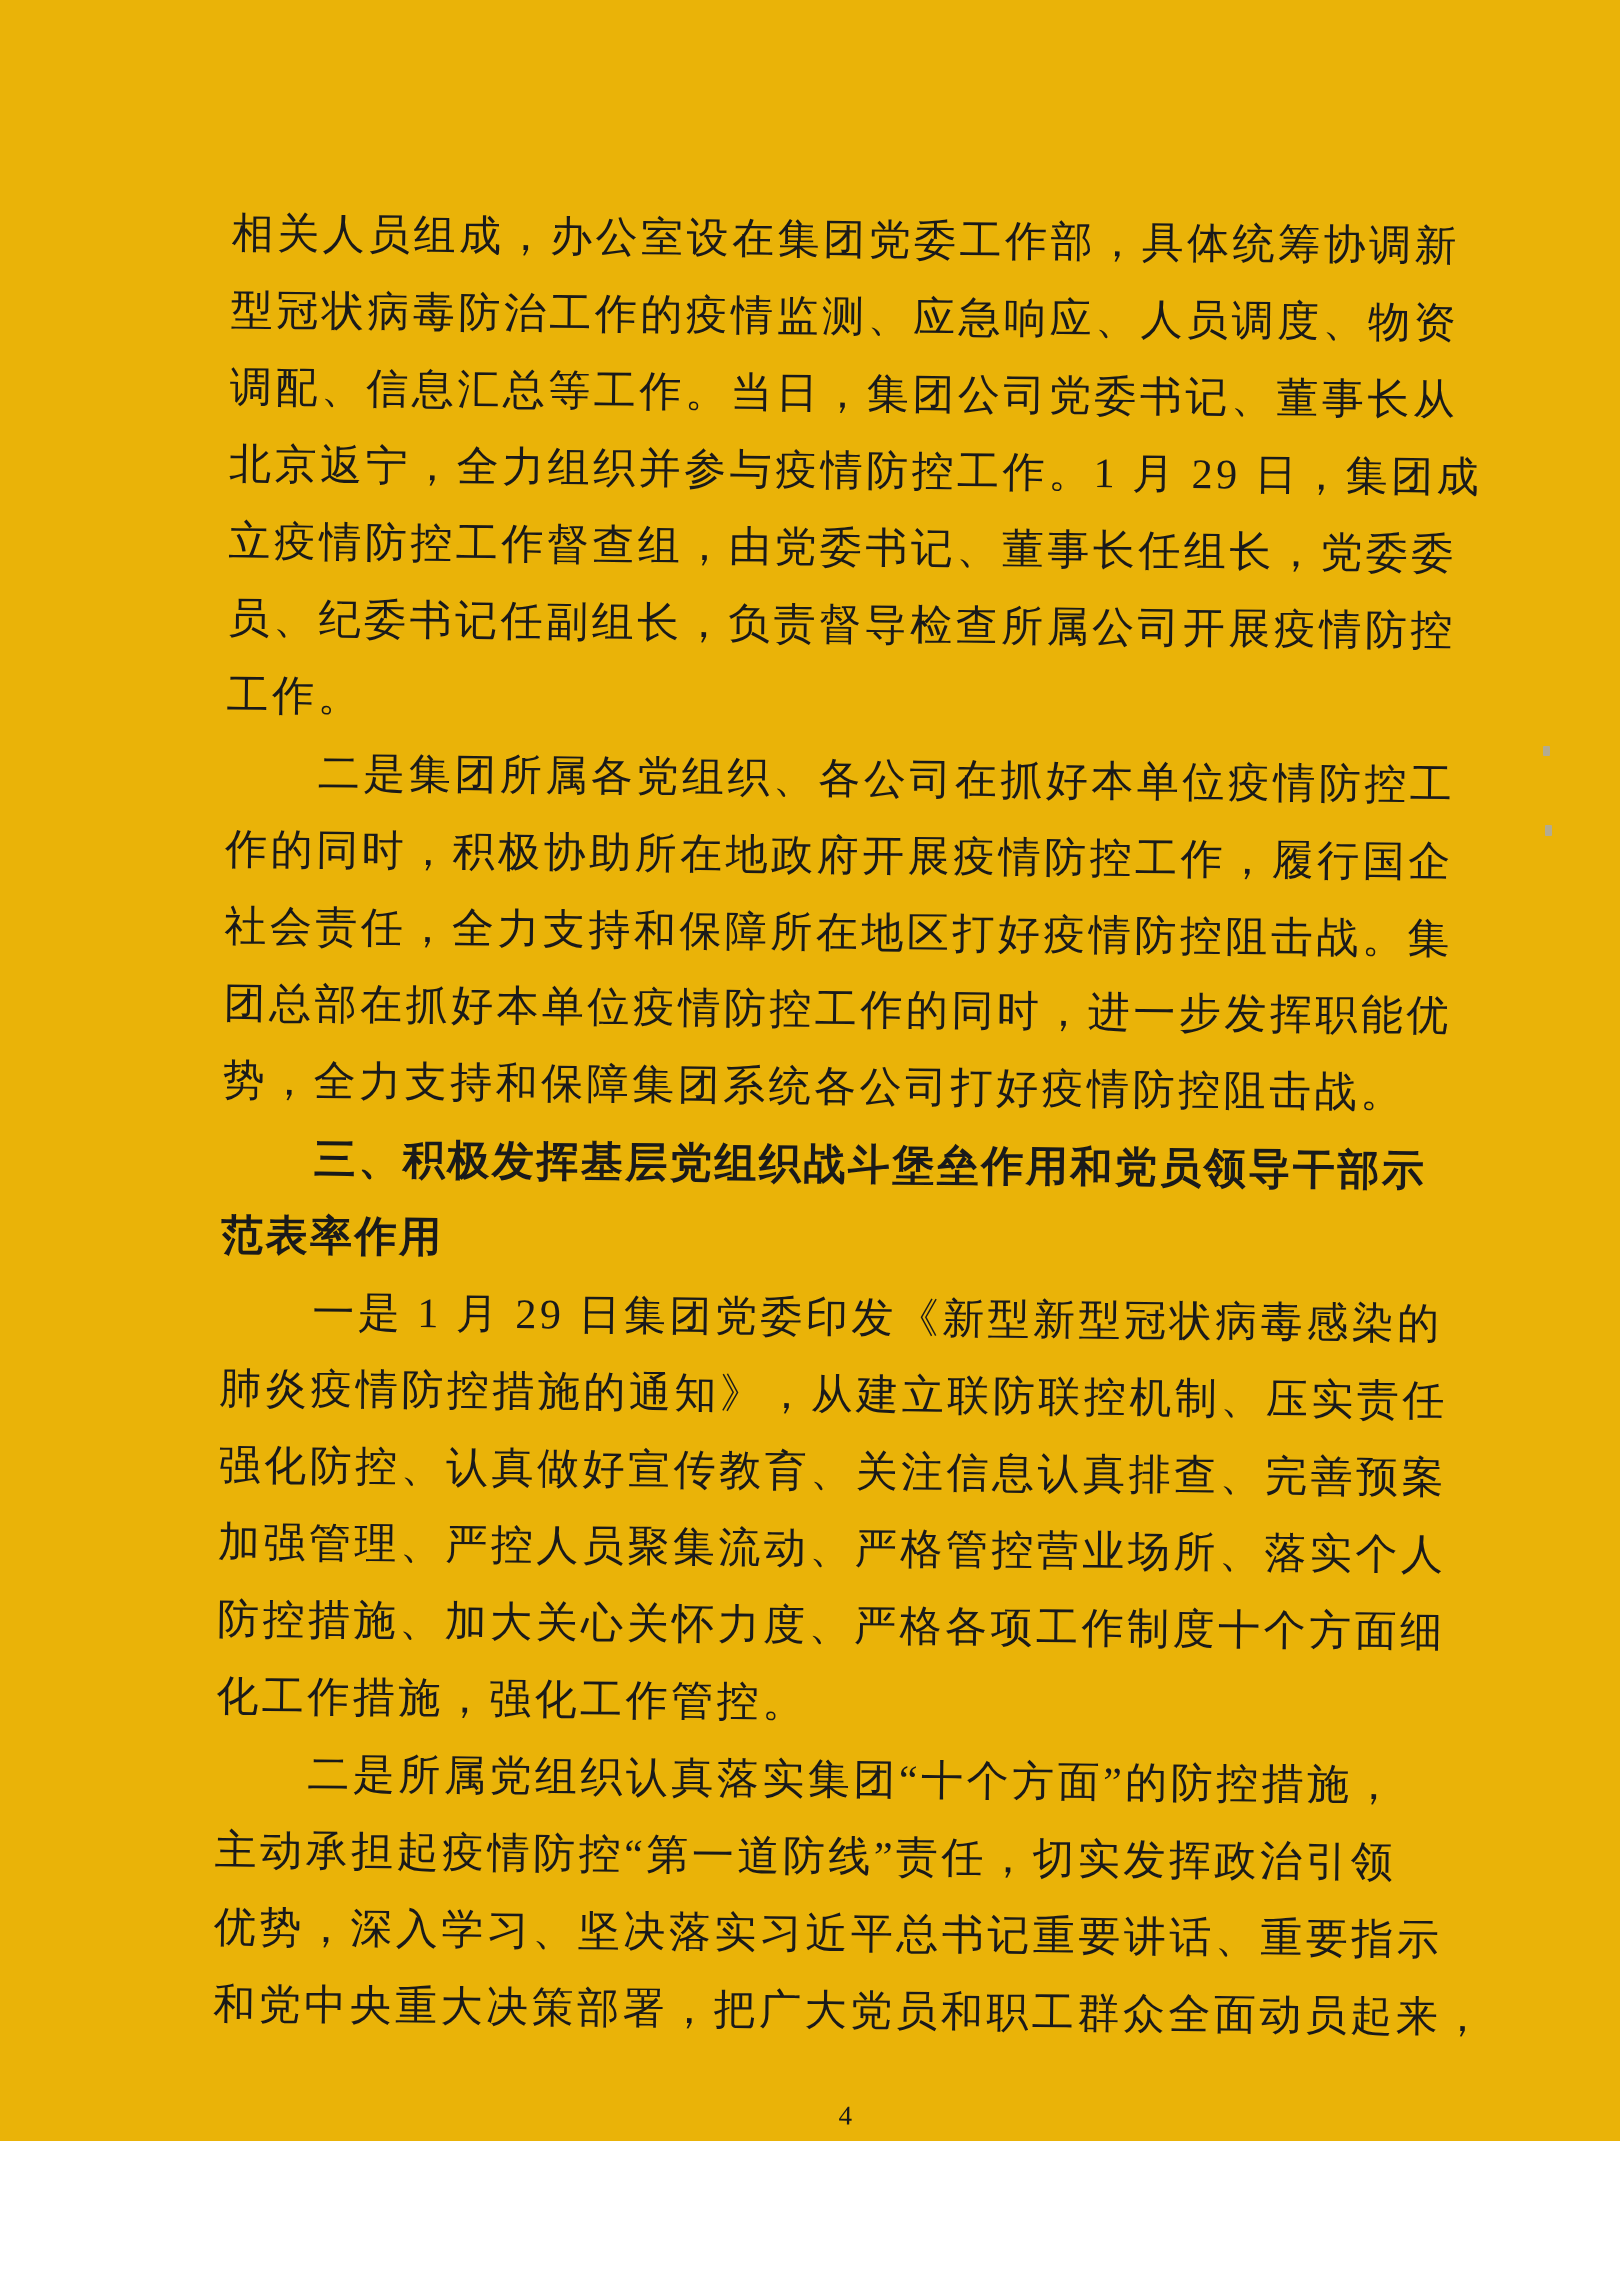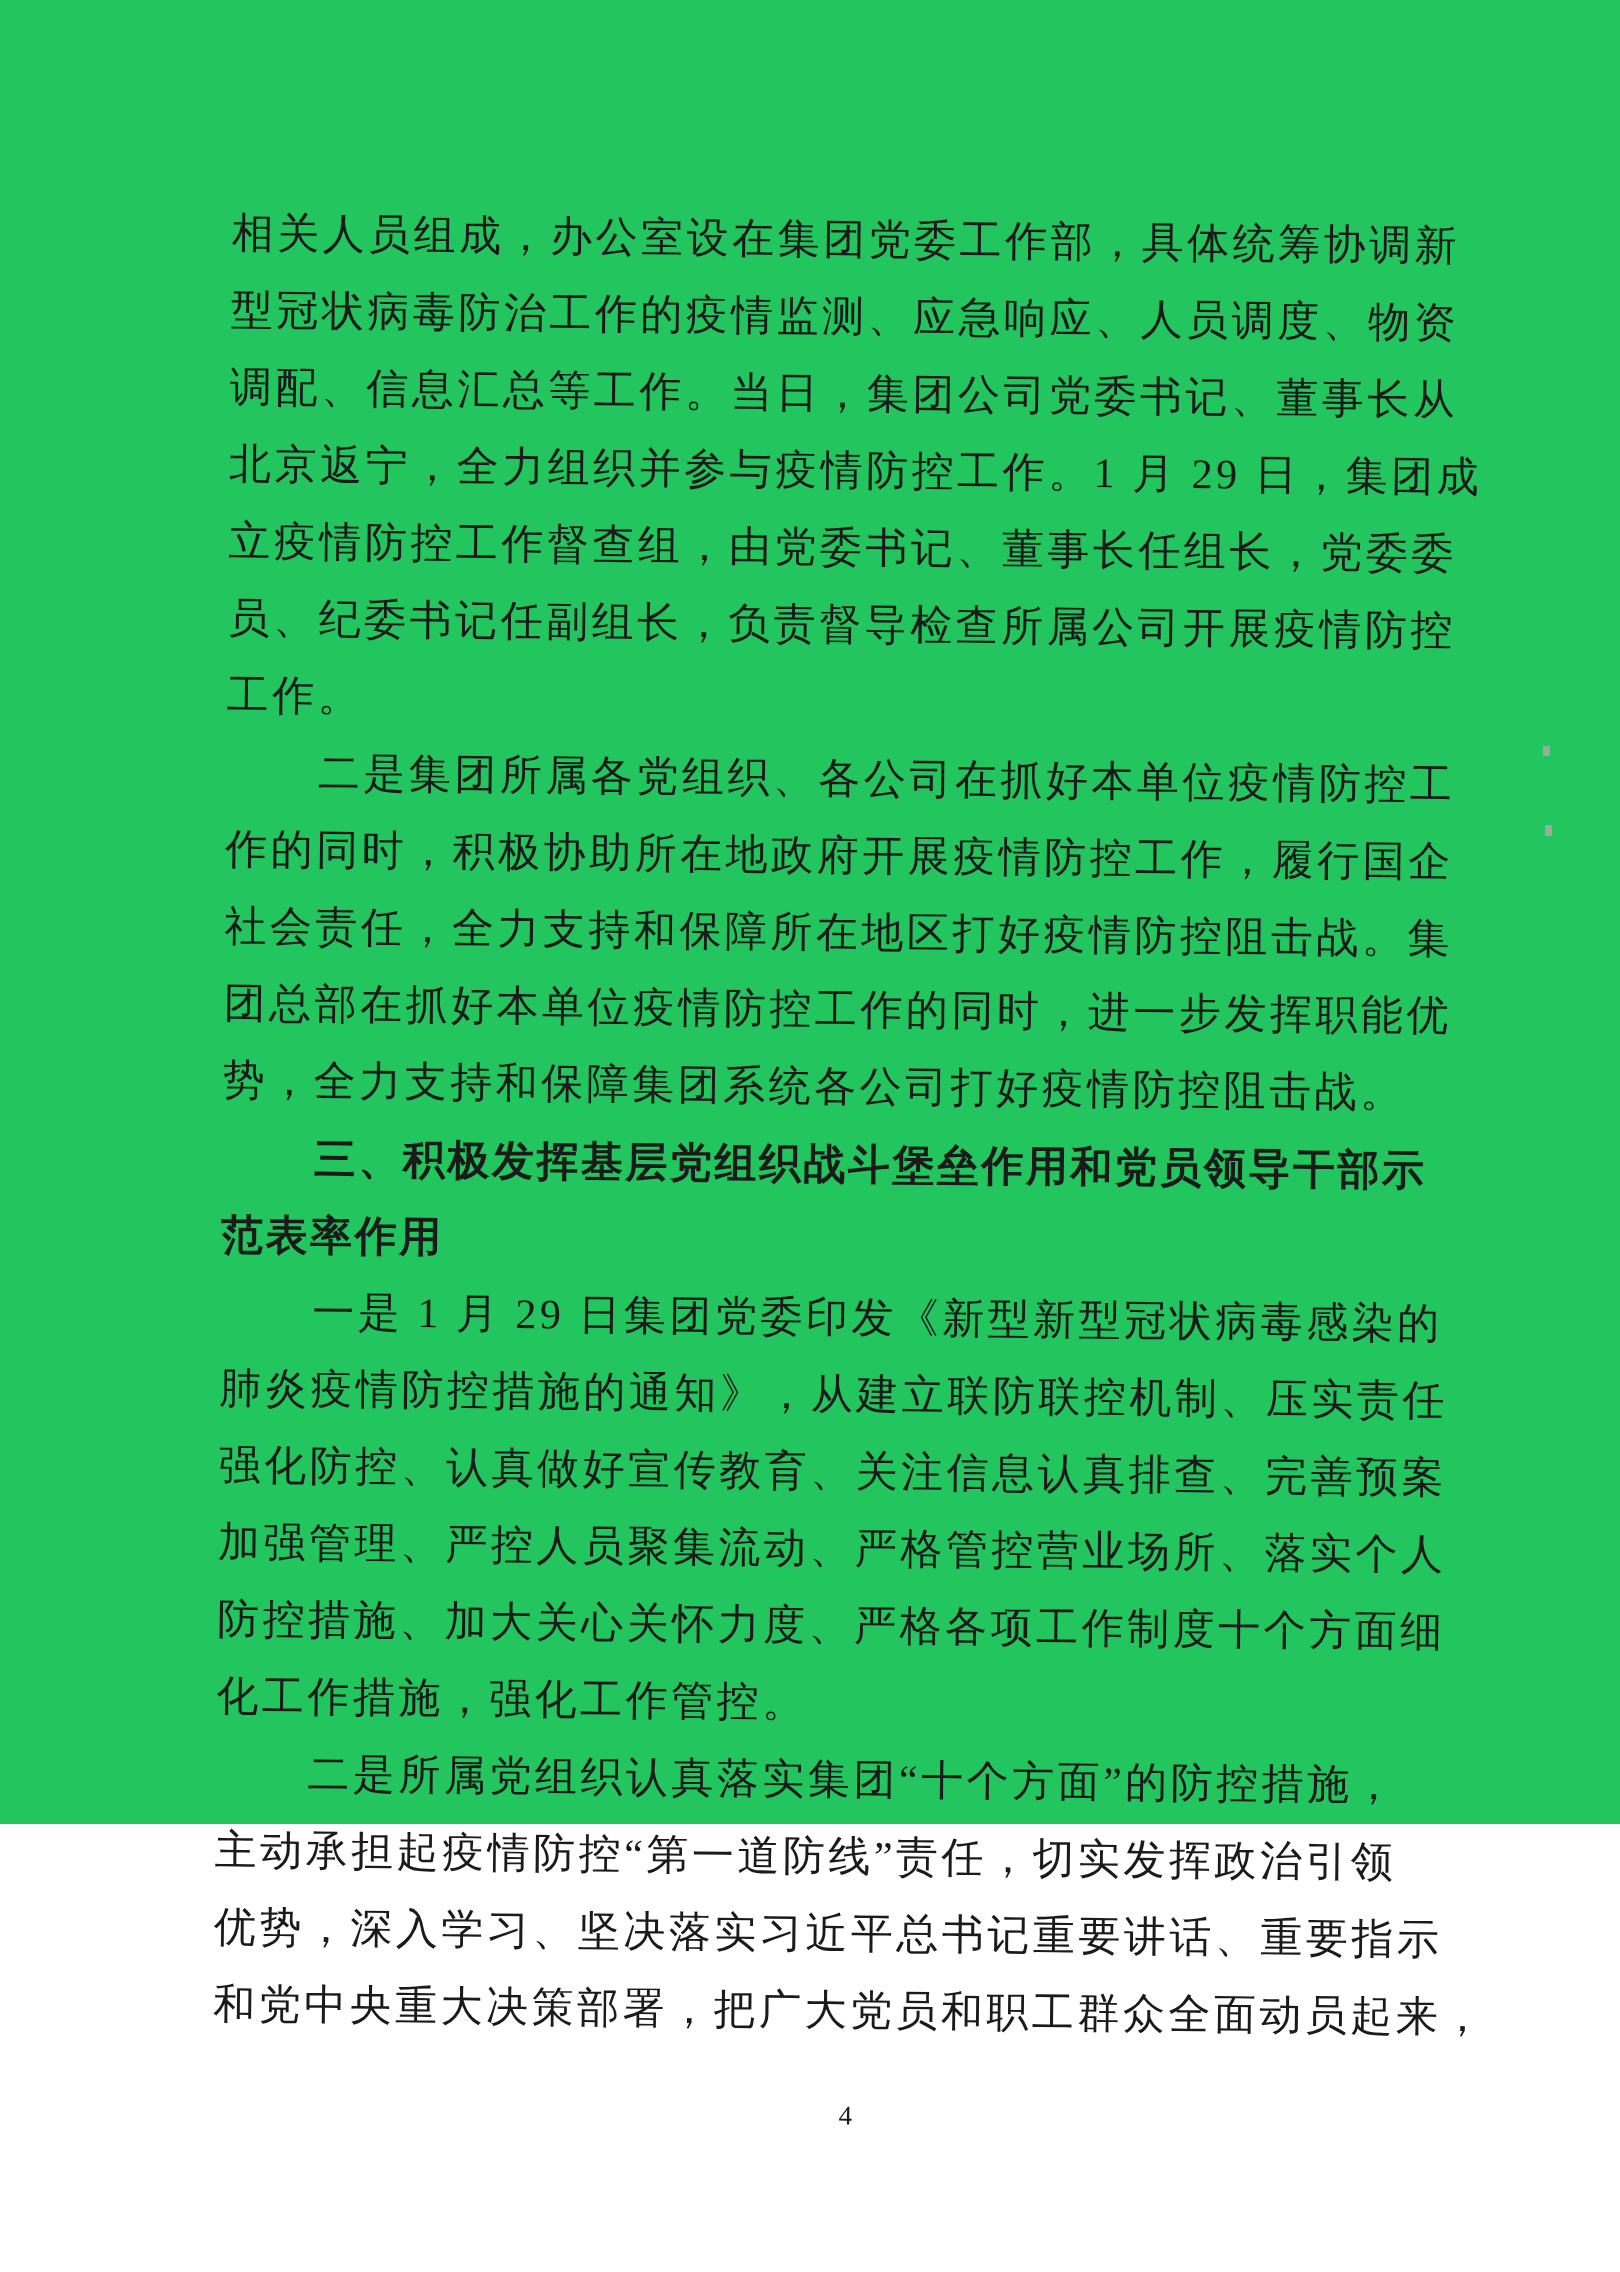--- a/index.html
+++ b/index.html
@@ -6,22 +6,22 @@
     margin: 0;
     padding: 0;
     width: 1621px;
     height: 2273px;
     background: #ffffff;
     overflow: hidden;
   }
   .page {
     position: relative;
     width: 1621px;
-    height: 1824px;
-    background: #22c55e;
+    height: 2141px;
+    background: #eab308;
   }
   .doc-body {
     position: absolute;
     left: 232px;
     top: 195px;
     width: 1267px;
     transform: rotate(0.6deg);
     transform-origin: 0 0;
     font-family: "Liberation Serif", "DejaVu Serif", serif;
     color: #1a1a1a;

